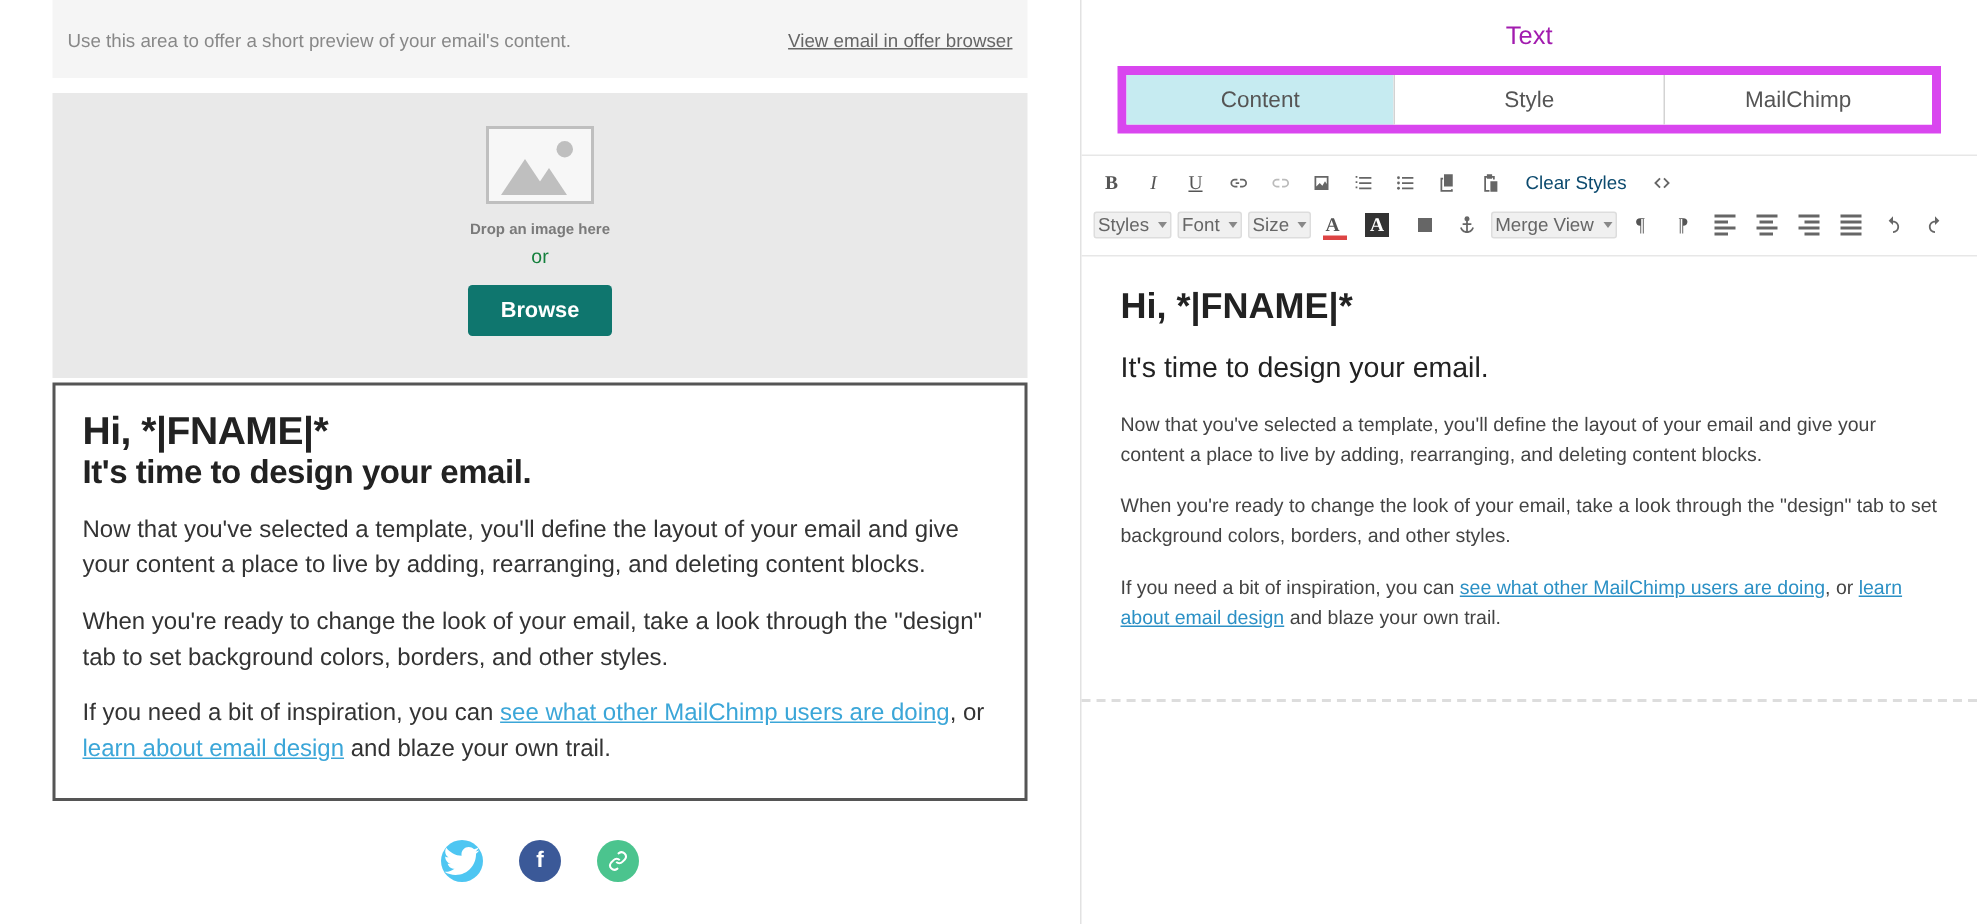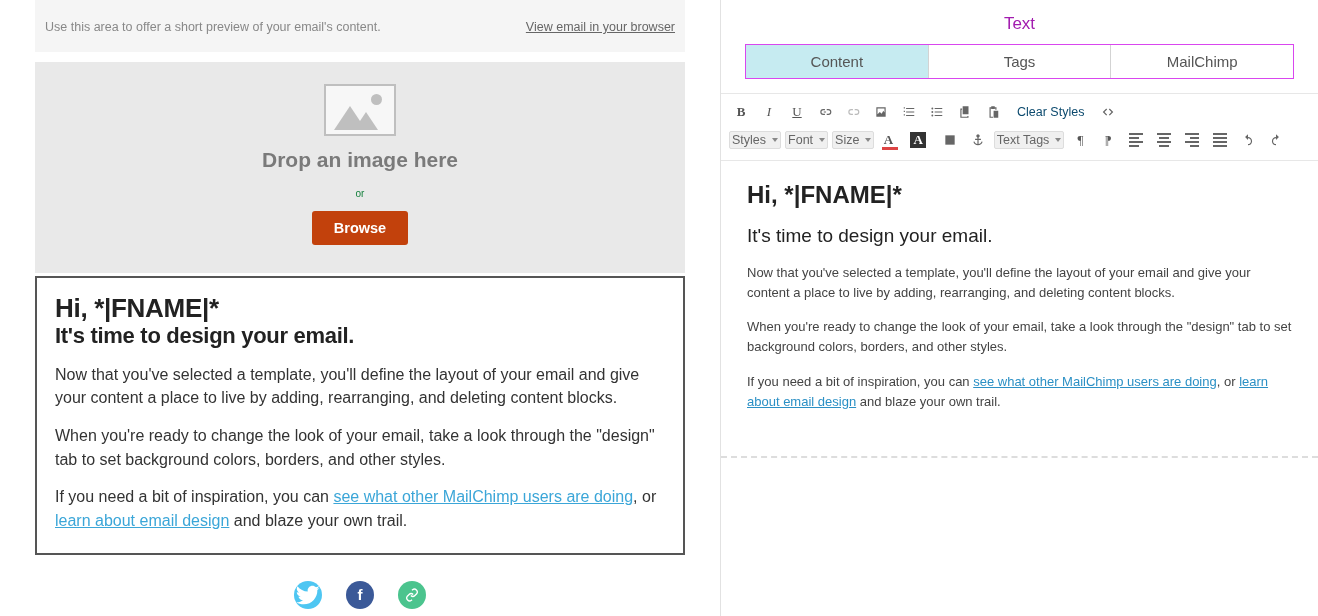--- a/index.html
+++ b/index.html
@@ -54,24 +54,24 @@
     border-right: 16px solid transparent;
     border-bottom: 24px solid #bfbfbf;
   }
   .img-placeholder .mtn2 {
     position: absolute; bottom: 4px; left: 28px;
     width: 0; height: 0;
     border-left: 12px solid transparent;
     border-right: 12px solid transparent;
     border-bottom: 18px solid #bfbfbf;
   }
-  .drop-label { font-weight: bold; color: #7a7a7a; font-size: 21px; }
-  .or-label { color: #15803d; font-size: 10px; margin: 16px 0 12px; }
+  .drop-label { font-weight: bold; color: #7a7a7a; font-size: 10px; }
+  .or-label { color: #15803d; font-size: 13px; margin: 4px 0 12px; }
   .browse-btn {
-    background: #c2410c; color: #fff;
+    background: #0f766e; color: #fff;
     border: none; padding: 9px 22px;
     font-size: 14.5px; font-weight: bold;
     border-radius: 3px; cursor: pointer;
   }
   .text-block {
     border: 2px solid #555;
     padding: 16px 18px 20px;
     margin-top: 3px;
   }
   .text-block h1 {
@@ -109,21 +109,21 @@
     display: flex; flex-direction: column;
   }
   .panel-title {
     text-align: center;
     font-size: 17px;
     color: #a21caf;
     padding: 14px 0 10px;
   }
   .subtabs {
     display: flex;
-    border: 1px solid #d946ef;
+    border: 6px solid #d946ef;
     margin: 0 24px;
   }
   .subtab {
     flex: 1; text-align: center;
     padding: 8px 0;
     font-size: 15px; color: #555;
     cursor: pointer;
     background: #fff;
   }
   .subtab.active { background: #c6ebf1; }
@@ -197,21 +197,21 @@
     display:block; height:2px; background:#666; margin:2px 0;
   }
 </style>
 </head>
 <body>
 
 <div class="left">
 
   <div class="preheader">
     <span>Use this area to offer a short preview of your email's content.</span>
-    <a href="#">View email in your browser</a>
+    <a href="#">View email in offer browser</a>
   </div>
 
   <div class="image-dropzone">
     <div class="img-placeholder">
       <div class="sun"></div>
         <div class="mtn1"></div>
         <div class="mtn2"></div>
     </div>
     <div class="drop-label">Drop an image here</div>
     <div class="or-label">or</div>
@@ -243,21 +243,21 @@
     </div>
   </div>
 
 </div>
 
 <div class="right">
   <div class="panel-title">Text</div>
 
   <div class="subtabs">
     <div class="subtab active">Content</div>
-    <div class="subtab">Tags</div>
+    <div class="subtab">Style</div>
     <div class="subtab">MailChimp</div>
   </div>
 
   <div class="toolbar">
 
     <div class="tb-row">
       <span class="tb-btn bold">B</span>
       <span class="tb-btn ital">I</span>
       <span class="tb-btn und">U</span>
       <span class="tb-btn">
@@ -332,21 +332,21 @@
           <svg viewBox="0 0 24 24">
             <rect x="4" y="4" width="16" height="16" fill="#666"></rect>
           </svg>
         </span>
       <span class="tb-btn">
           <svg viewBox="0 0 24 24">
             <path d="M12 2a3 3 0 0 1 1 5.8V10h4v2h-4v6.9c2.5-.4 4.4-2.1 5-4.4l1.9.5C19 18.5 15.9 21 12 21s-7-2.5-7.9-6l1.9-.5c.6 2.3 2.5 4 5 4.4V12H7v-2h4V7.8A3 3 0 0 1 12 2z"></path>
           </svg>
         </span>
       <span class="tb-dd">
-          <span>Text Tags</span>
+          <span>Merge View</span>
           <span class="caret"></span>
         </span>
       <span class="tb-btn" style="font-family:Georgia,serif;">¶</span>
       <span class="tb-btn" style="font-family:Georgia,serif;transform:scaleX(-1);">¶</span>
       <span class="tb-btn">
           <div class="align-lines" style="width:14px;">
             <span></span>
             <span style="width:70%"></span>
             <span></span>
             <span style="width:70%"></span>

